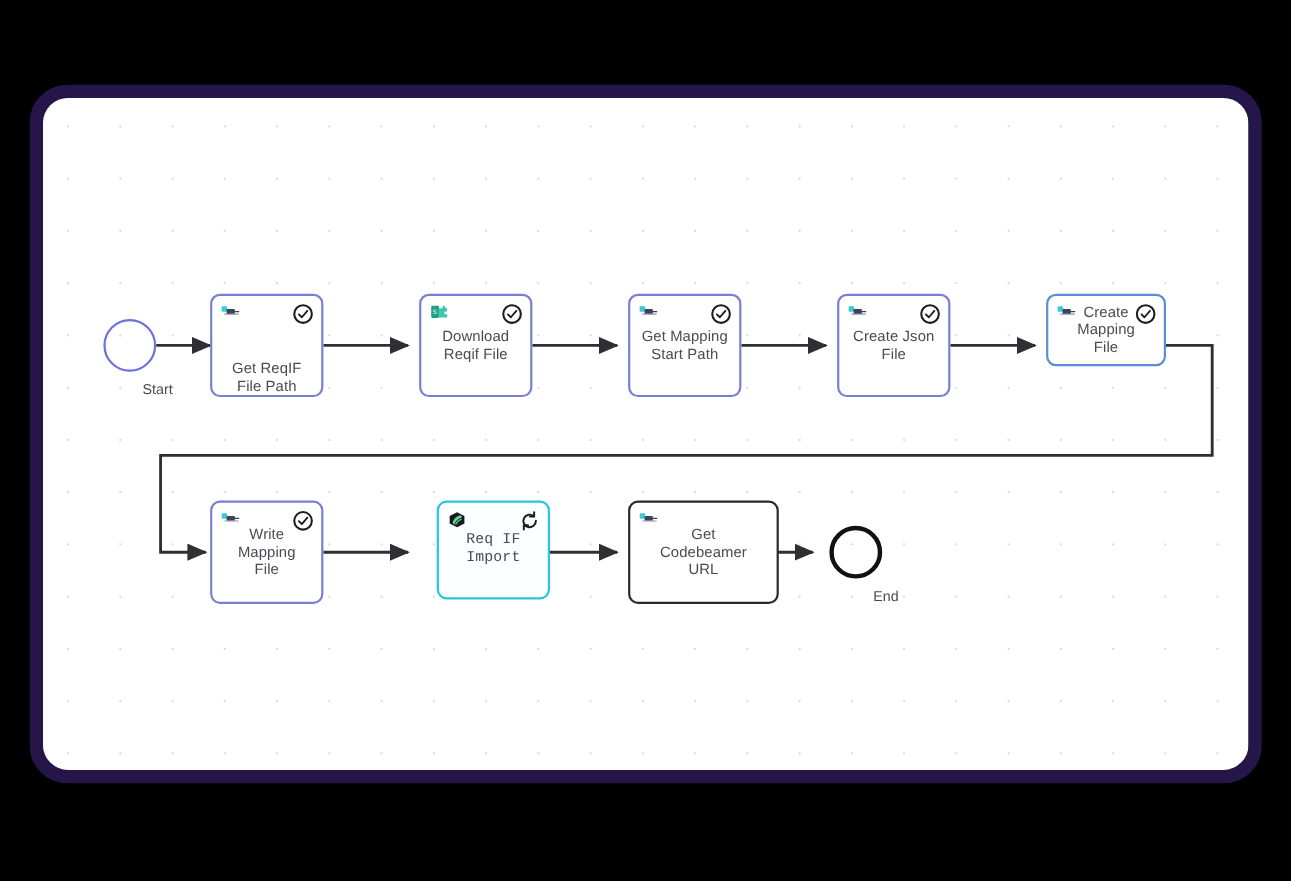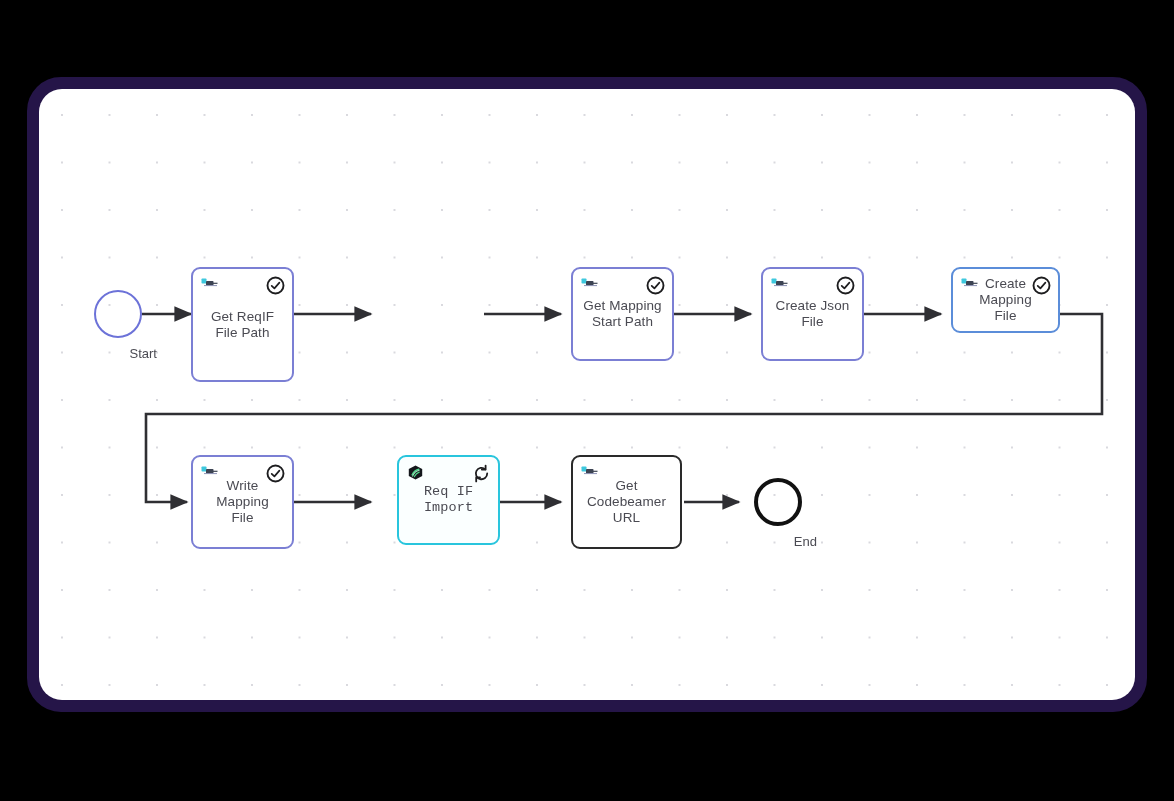--- a/index.html
+++ b/index.html
@@ -150,39 +150,56 @@
 
           <path d="M445,413 L522,413"></path>
 
           <path d="M645,413 L700,413"></path>
         </g>
       </svg>
 
       <div class="event start" style="left:55px; top:201px; width:48px; height:48px;"></div>
       <div class="event-label" style="left:40px; top:257px; width:78px;">Start</div>
 
-      <div class="node violet" style="left:152px; top:178px; width:103px; height:115px;">
+      <div class="node violet" style="left:152px; top:178px; width:103px; height:94px;align-items:flex-end;">
         <span class="node-icon">
           <svg viewBox="0 0 17 15" width="17" height="15">
             <rect x="0.5" y="1.5" width="5" height="5" rx="0.8" fill="#3ec8dd"></rect>
             <rect x="5" y="4" width="7.5" height="4.5" rx="0.8" fill="#3c4352"></rect>
             <path d="M12 6.3 L16.5 6.3" stroke="#3c4352" stroke-width="1.2"></path>
             <path d="M3 8.6 L16 8.6" stroke="#8e93b6" stroke-width="1"></path>
           </svg>
         </span>
         <span class="node-status">
           <svg viewBox="0 0 19 19" width="19" height="19">
             <circle cx="9.5" cy="9.5" r="8" fill="#fff" stroke="#1d1d1f" stroke-width="1.9"></circle>
             <path d="M5.7 9.8 L8.4 12.4 L13.4 6.6" fill="none" stroke="#1d1d1f" stroke-width="1.7" stroke-linecap="round" stroke-linejoin="round"></path>
           </svg>
         </span>
         <span class="node-label">Get ReqIF
 File Path</span>
       </div>
 
+      <div class="node violet" style="left:342px; top:178px; width:103px; height:94px;">
+        <span class="node-icon">
+          <svg viewBox="0 0 17 15" width="17" height="15">
+            <rect x="1" y="1" width="7" height="11" rx="1" fill="#1f9f85"></rect>
+            <text x="2.2" y="8" font-size="6" fill="#ffffff" font-family="'Liberation Sans',sans-serif">S</text>
+            <path d="M8 3.2 h3.3 v-1.4 a1.4 1.4 0 0 1 2.6 0 v1.4 h1.6 v3 h-1.4 a1.2 1.2 0 0 0 0 2.4 h1.4 v3 h-7.5 z" fill="#3ec8b0"></path>
+          </svg>
+        </span>
+        <span class="node-status">
+          <svg viewBox="0 0 19 19" width="19" height="19">
+            <circle cx="9.5" cy="9.5" r="8" fill="#fff" stroke="#1d1d1f" stroke-width="1.9"></circle>
+            <path d="M5.7 9.8 L8.4 12.4 L13.4 6.6" fill="none" stroke="#1d1d1f" stroke-width="1.7" stroke-linecap="round" stroke-linejoin="round"></path>
+          </svg>
+        </span>
+        <span class="node-label">Download
+Reqif File</span>
+      </div>
 
       <div class="node violet" style="left:532px; top:178px; width:103px; height:94px;">
         <span class="node-icon">
           <svg viewBox="0 0 17 15" width="17" height="15">
             <rect x="0.5" y="1.5" width="5" height="5" rx="0.8" fill="#3ec8dd"></rect>
             <rect x="5" y="4" width="7.5" height="4.5" rx="0.8" fill="#3c4352"></rect>
             <path d="M12 6.3 L16.5 6.3" stroke="#3c4352" stroke-width="1.2"></path>
             <path d="M3 8.6 L16 8.6" stroke="#8e93b6" stroke-width="1"></path>
           </svg>
         </span>
@@ -268,21 +285,21 @@
           <svg viewBox="0 0 19 19" width="19" height="19">
             <path d="M15.2 9.5 a5.7 5.7 0 1 1 -1.9 -4.2" fill="none" stroke="#1d1d1f" stroke-width="1.8" stroke-linecap="round"></path>
             <path d="M13.6 1.6 L13.6 5.5 L9.8 5.5" fill="none" stroke="#1d1d1f" stroke-width="1.8" stroke-linecap="round" stroke-linejoin="round"></path>
             <path d="M4.2 17.4 L4.2 13.5 L8 13.5" fill="none" stroke="#1d1d1f" stroke-width="1.8" stroke-linecap="round" stroke-linejoin="round"></path>
           </svg>
         </span>
         <span class="node-label">Req IF
 Import</span>
       </div>
 
-      <div class="node dark" style="left:532px; top:366px; width:111px; height:94px;">
+      <div class="node dark" style="left:532px; top:366px; width:137px; height:94px;">
         <span class="node-icon">
           <svg viewBox="0 0 17 15" width="17" height="15">
             <rect x="0.5" y="1.5" width="5" height="5" rx="0.8" fill="#3ec8dd"></rect>
             <rect x="5" y="4" width="7.5" height="4.5" rx="0.8" fill="#3c4352"></rect>
             <path d="M12 6.3 L16.5 6.3" stroke="#3c4352" stroke-width="1.2"></path>
             <path d="M3 8.6 L16 8.6" stroke="#8e93b6" stroke-width="1"></path>
           </svg>
         </span>
         <span class="node-label">Get
 Codebeamer

